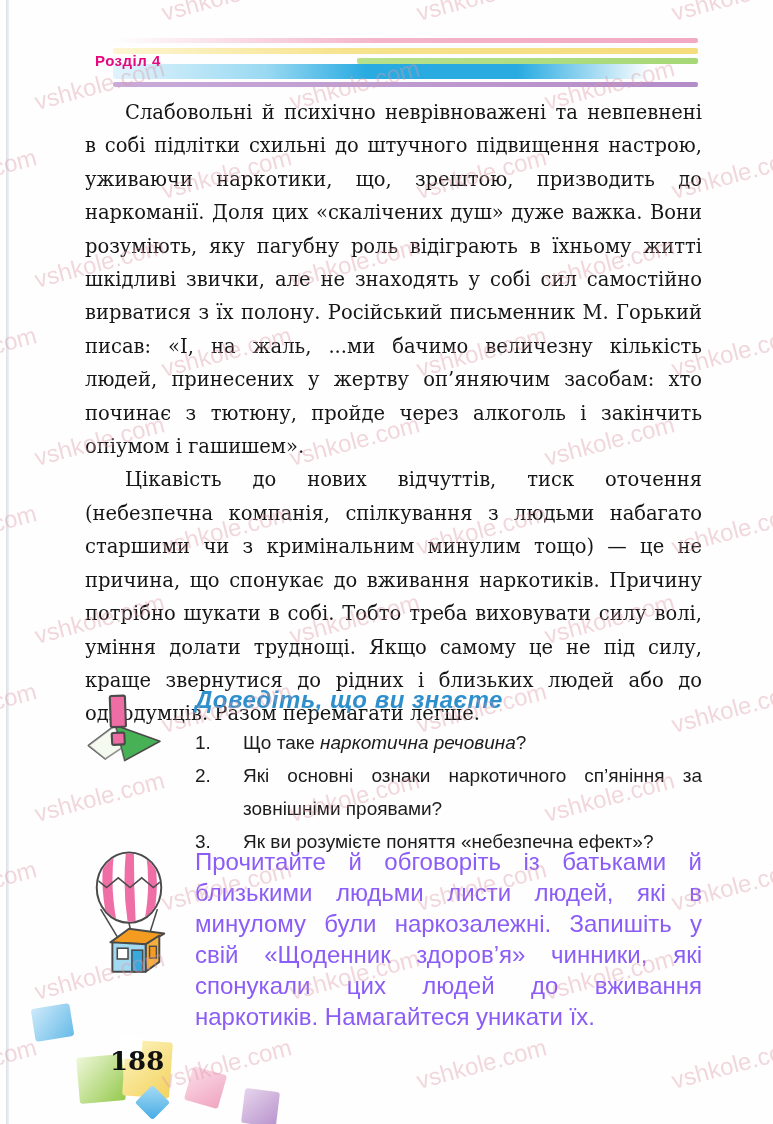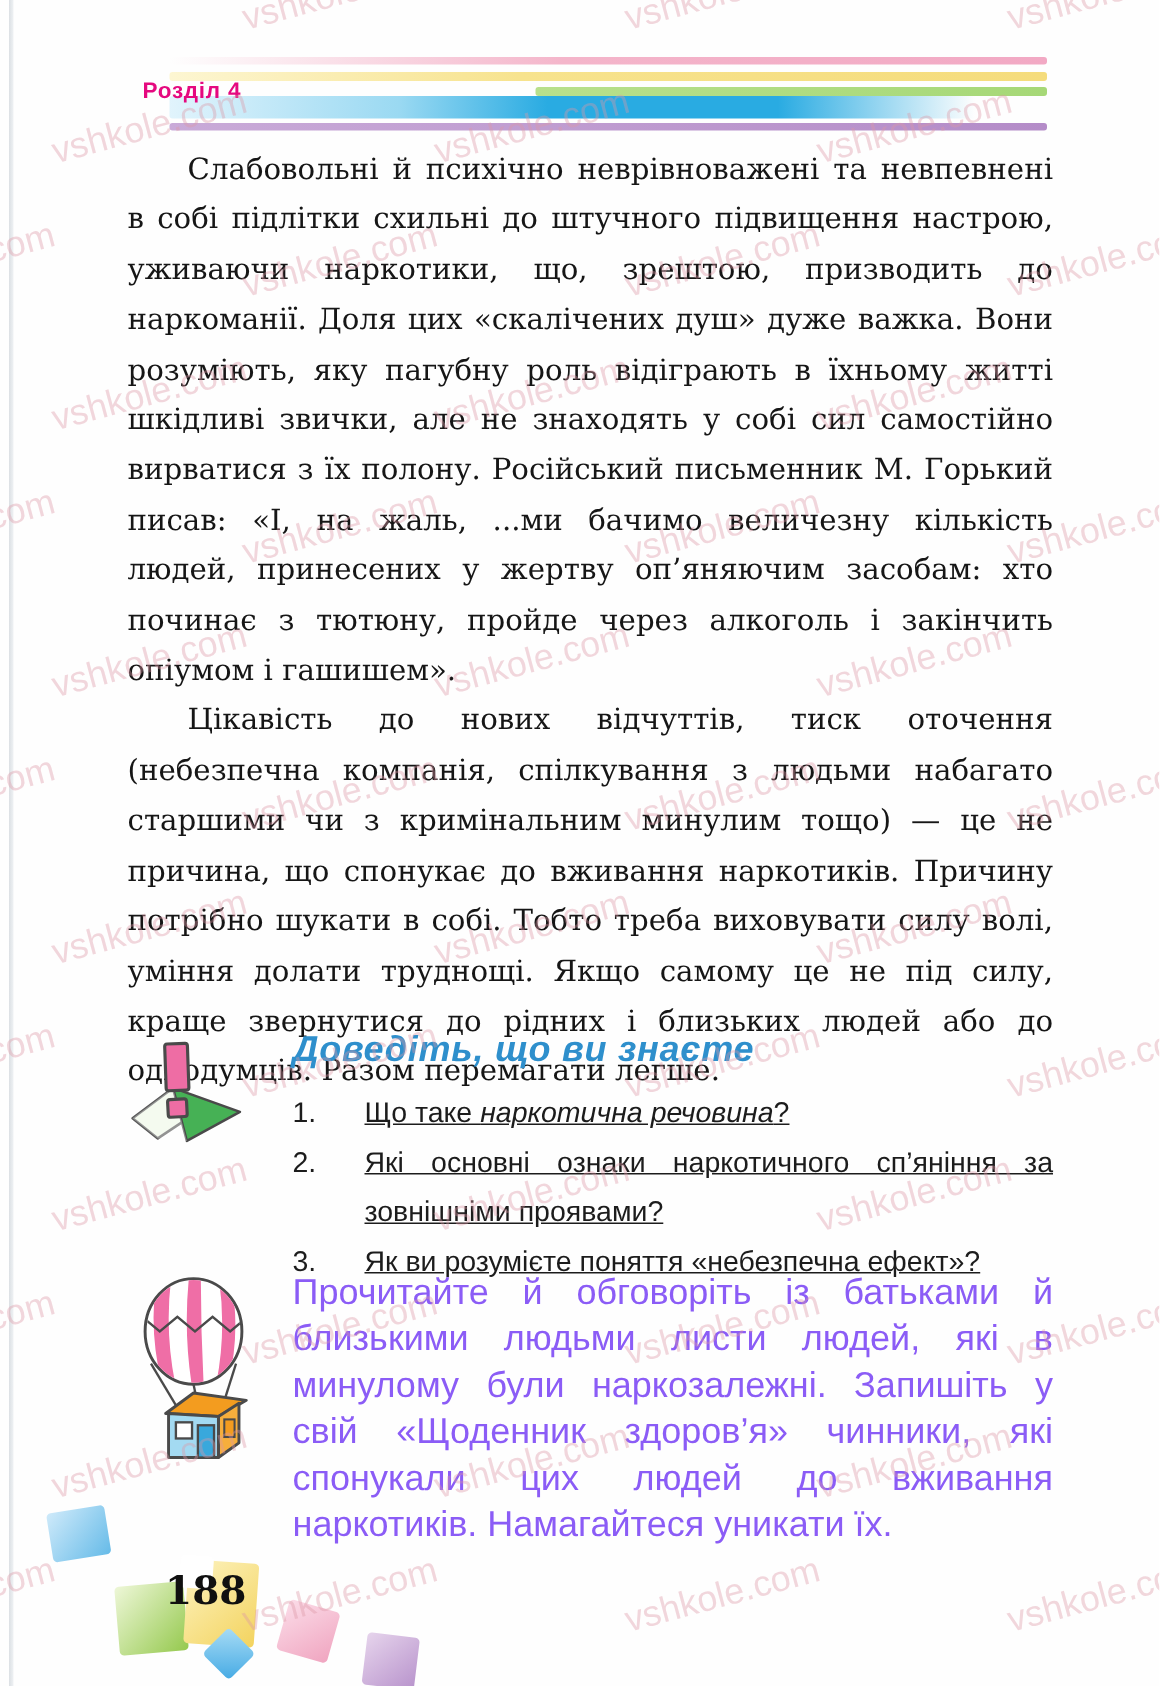--- a/index.html
+++ b/index.html
@@ -37,21 +37,21 @@
   .section-questions { top:686px; }
   .section-homework  { top:846px; }
   .icon-col { width:110px; flex:0 0 110px; padding-top:4px; }
   .content-col { flex:1; }
   .script-heading { font-family:Liberation Sans, sans-serif; font-style:italic; font-weight:bold;
                     color:#2e8fcc; font-size:24px; letter-spacing:.5px; margin-bottom:12px; }
   .q-list { font-family:"Liberation Sans", sans-serif; font-size:19px;
             line-height:33px; color:#1c1c1c; }
   .q-item { display:flex; }
   .q-num { width:48px; flex:0 0 48px; }
-  .q-text { flex:1; text-align:justify;text-decoration:underline; }
+  .q-text { flex:1; text-align:justify; }
   .hw-text { font-family:"Liberation Sans", sans-serif; font-size:24px;
              line-height:31px; color:#8b5cf6; text-align:justify; }
 
   
   .page-number { position:absolute; left:110px; top:1046px; z-index:5;
                  font-family:"DejaVu Serif", serif; font-weight:bold;
                  font-size:26px; color:#101010; }
   .deco { position:absolute; border-radius:3px; }
   .deco-blue   { left:33px;  top:1006px; width:39px; height:33px; transform:rotate(-9deg);
                  background:linear-gradient(135deg,#cfeafa,#66bbe8); }

